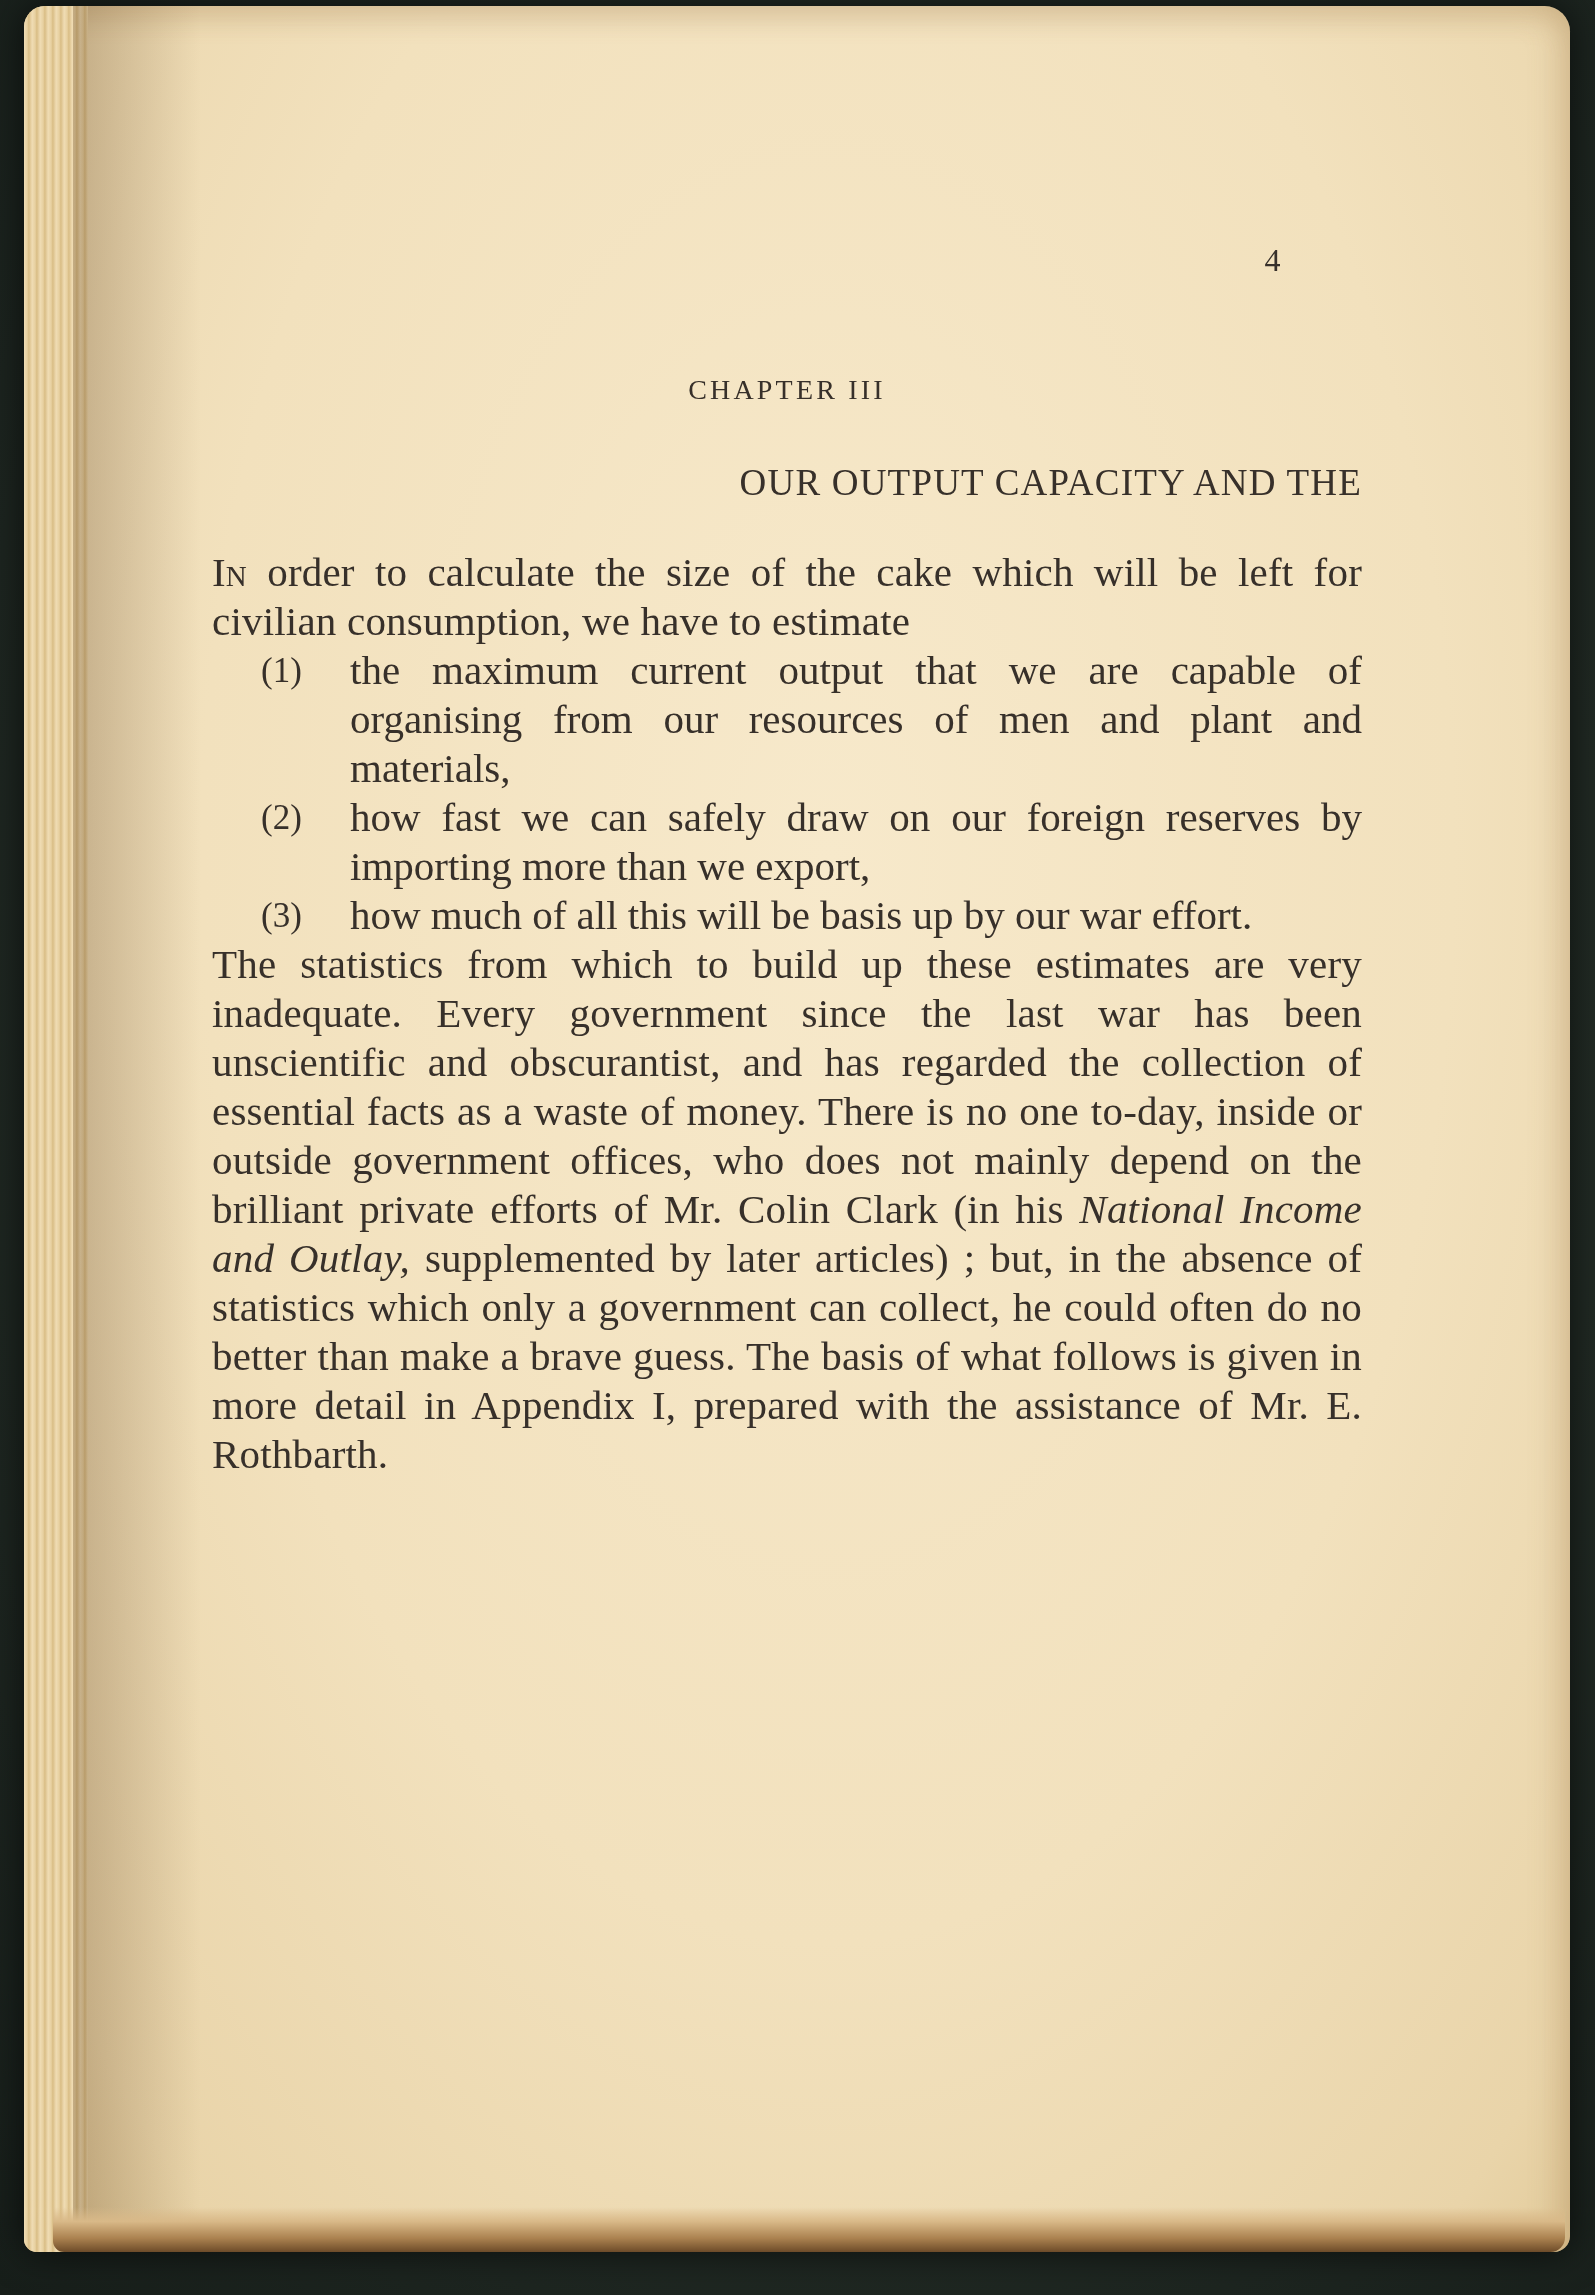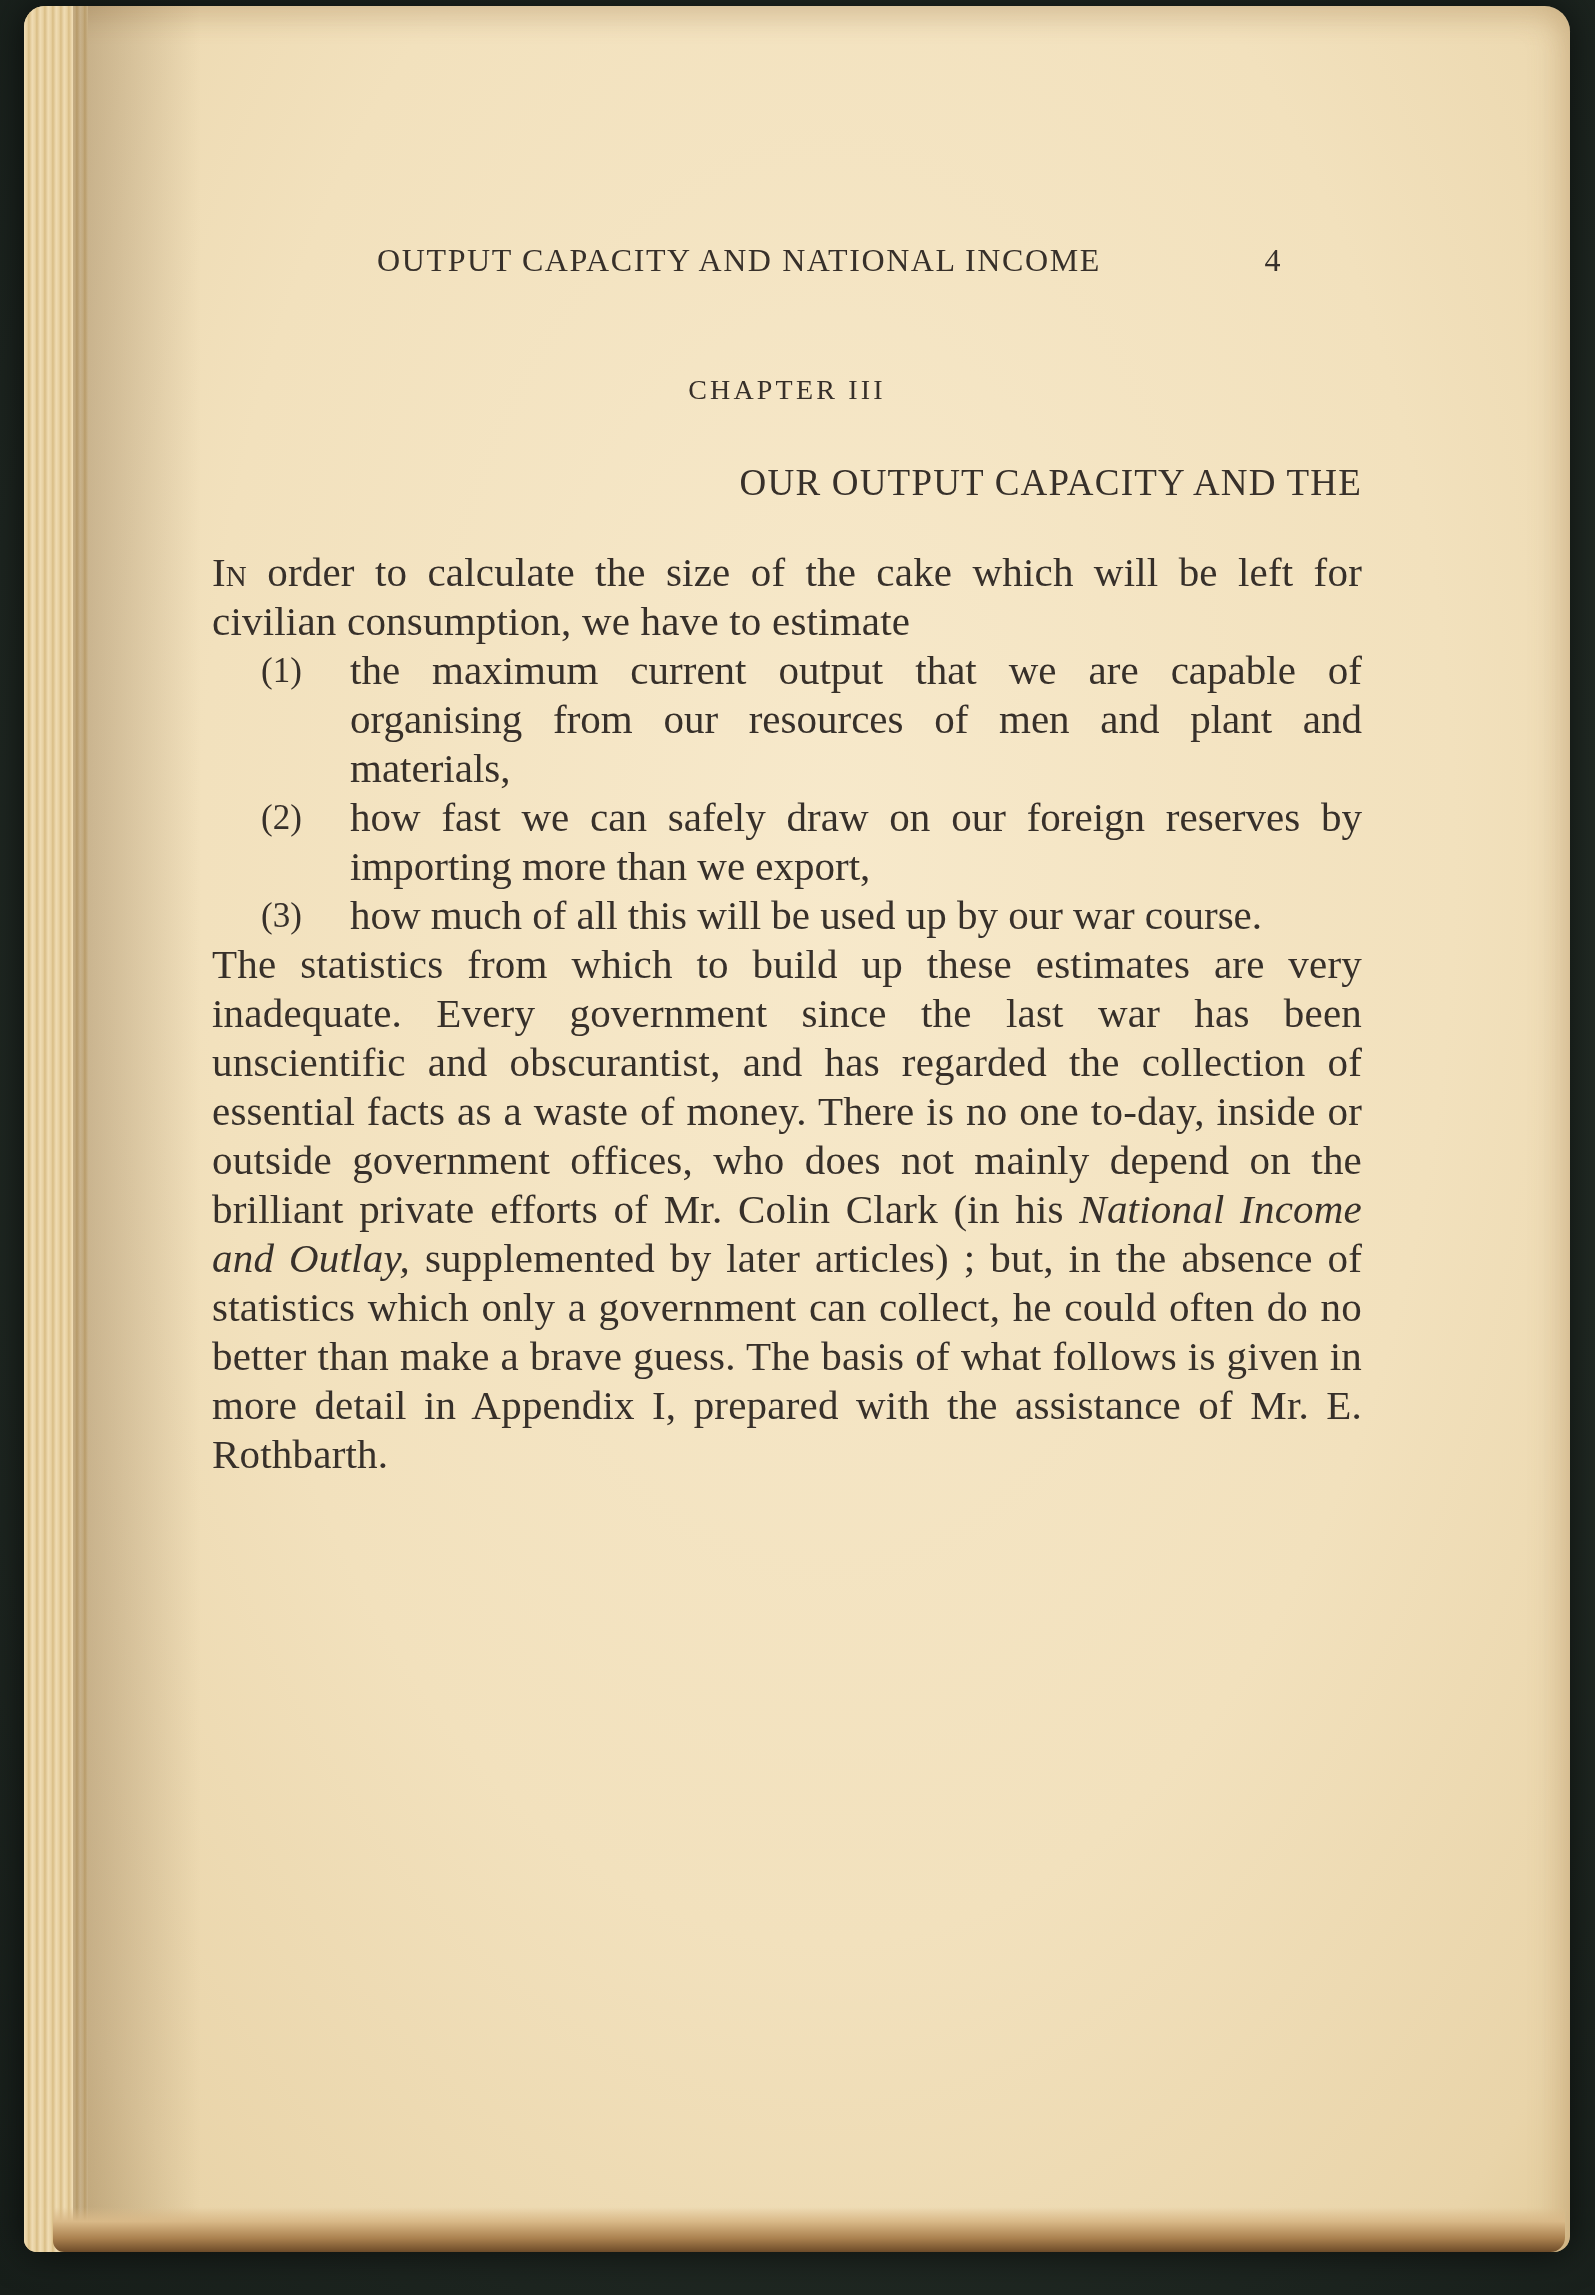--- a/index.html
+++ b/index.html
@@ -64,21 +64,20 @@
 
 <div class="scan">
   <div class="page">
     <div class="page-stack"></div>
     <div class="gutter-shadow"></div>
     <div class="bottom-stack"></div>
 
     <div class="content">
 
       <div class="running-header">
-        <span class="rh-title">OUTPUT CAPACITY AND NATIONAL INCOME</span>
         <span class="rh-num">4</span>
       </div>
 
       <div class="chapter">CHAPTER III</div>
 
       <div class="title-block">
         <div>OUR OUTPUT CAPACITY AND THE</div>
       </div>
 
       <p class="body intro"><span class="sc">In</span><span> order to calculate the size of the cake which will be left for civilian consumption, we have to estimate</span></p>
@@ -87,21 +86,21 @@
         <div class="li">
           <span class="num">(1)</span>
           <span class="li-text">the maximum current output that we are capable of organising from our resources of men and plant and materials,</span>
         </div>
         <div class="li">
           <span class="num">(2)</span>
           <span class="li-text">how fast we can safely draw on our foreign reserves by importing more than we export,</span>
         </div>
         <div class="li">
           <span class="num">(3)</span>
-          <span class="li-text">how much of all this will be used up by our war course.</span>
+          <span class="li-text">how much of all this will be basis up by our war effort.</span>
         </div>
       </div>
 
       <p class="body"><span>The statistics from which to build up these estimates are very inadequate.  Every government since the last war has been unscientific and obscurantist, and has regarded the collection of essential facts as a waste of money.  There is no one to-day, inside or outside government offices, who does not mainly depend on the brilliant private efforts of Mr. Colin Clark (in his </span><span class="it">National Income and Outlay,</span><span> supplemented by later articles) ; but, in the absence of statistics which only a government can collect, he could often do no better than make a brave guess.  The basis of what follows is given in more detail in Appendix I, prepared with the assistance of Mr. E. Rothbarth.</span></p>
 
 
     </div>
   </div>
 </div>
 

